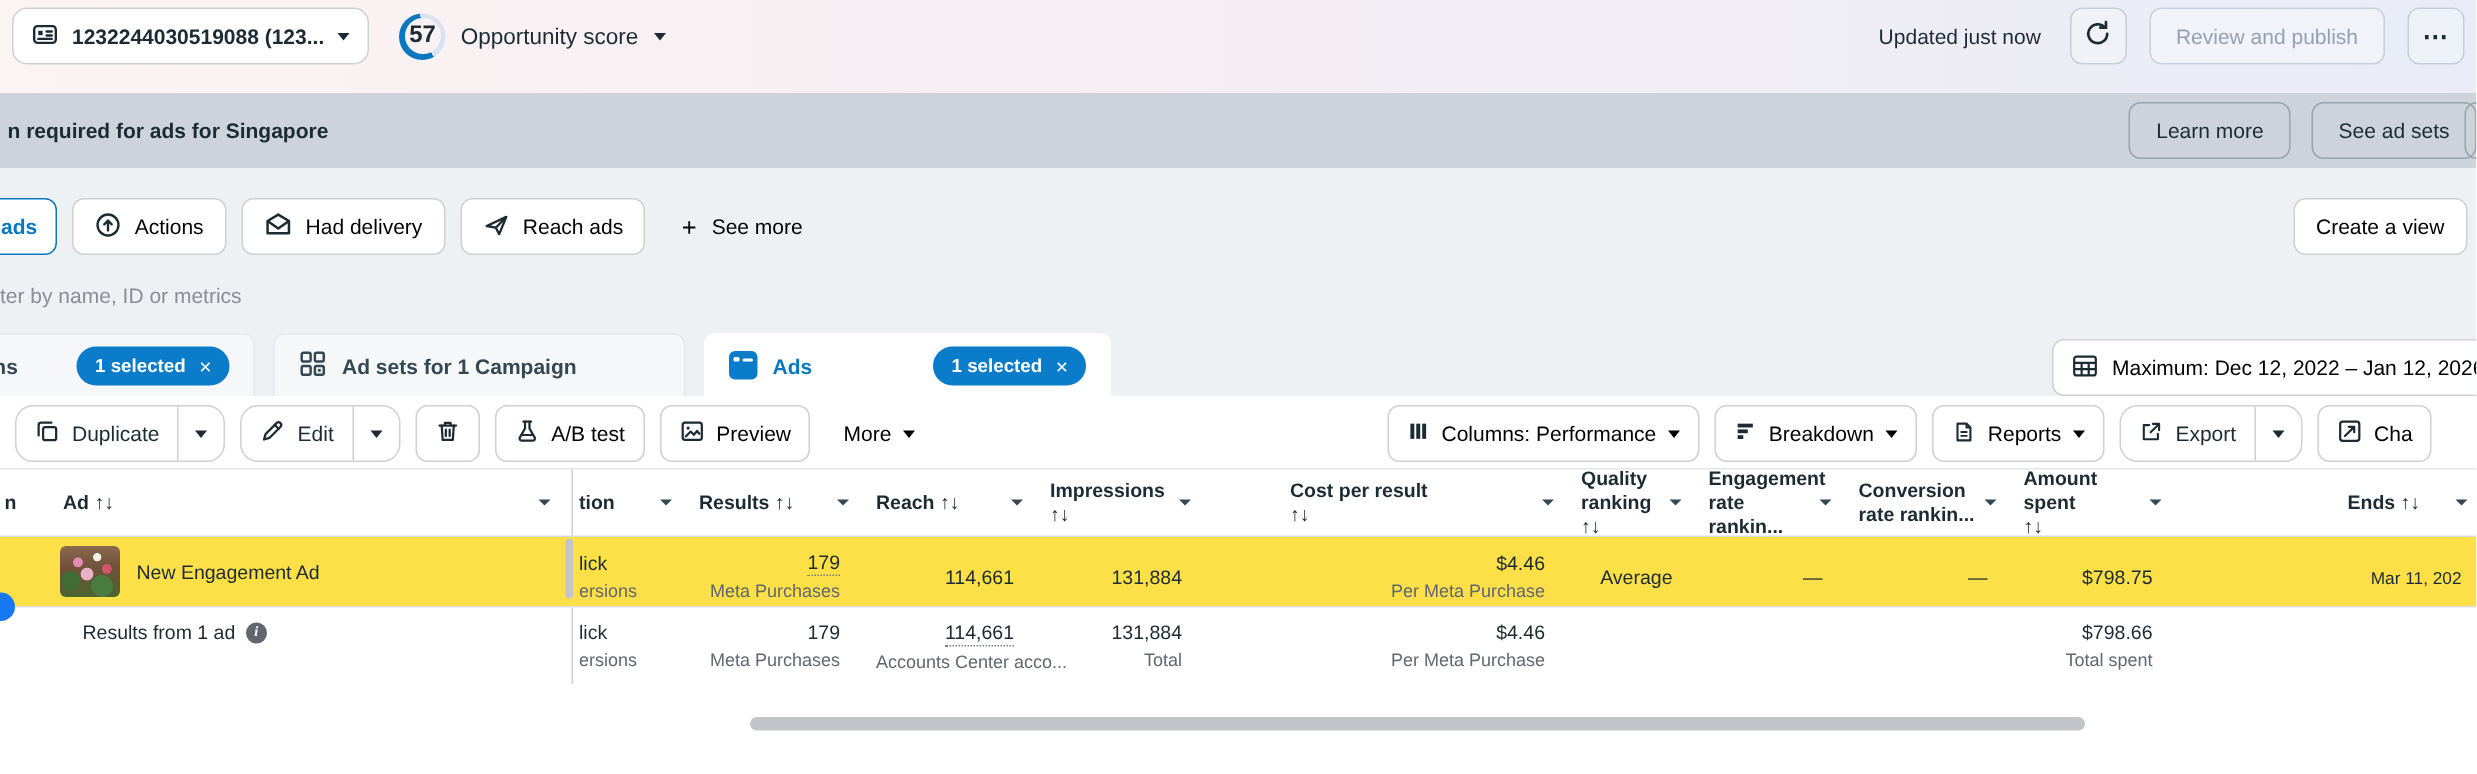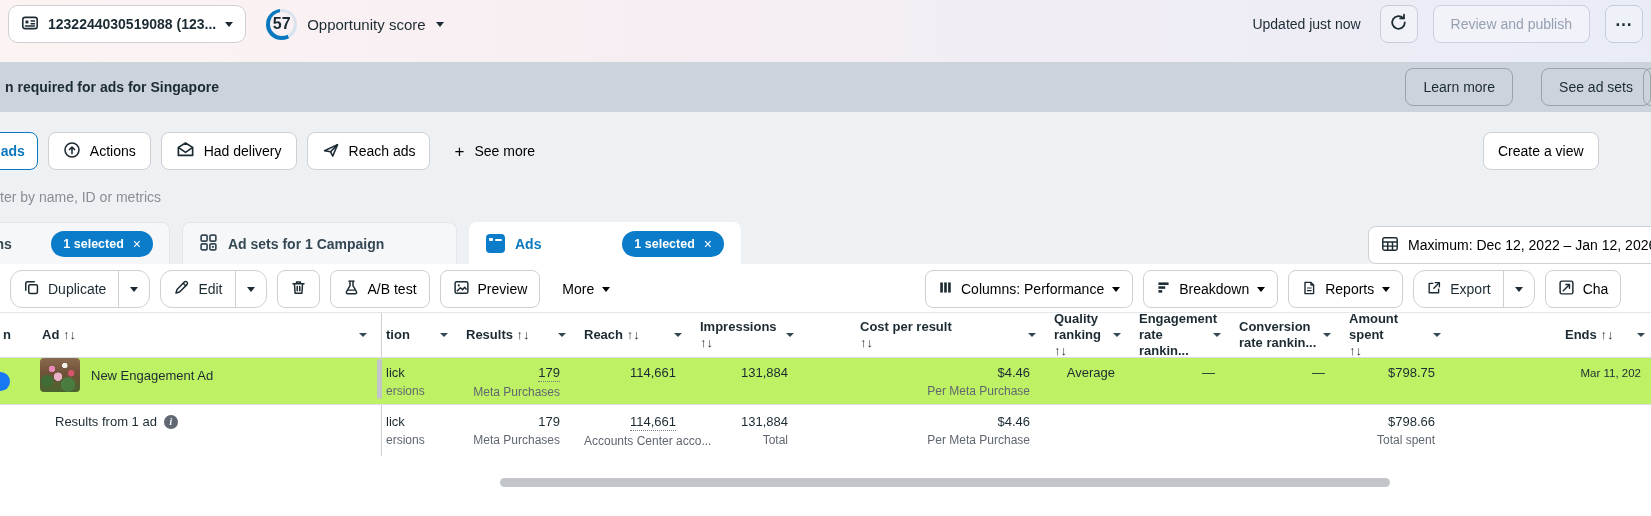--- a/index.html
+++ b/index.html
@@ -28,34 +28,34 @@
     display:flex;align-items:center;justify-content:center}
   .review-btn{height:38px;padding:0 17px;border:1px solid #c9cfdc;border-radius:8px;background:rgba(255,255,255,.35);
     font-size:14px;font-weight:500;color:#97a0b0;display:flex;align-items:center}
   .dots{font-size:17px;font-weight:700;letter-spacing:1px;color:#1c2b33;line-height:1}
 
   
   .banner{position:absolute;top:62px;left:0;right:0;height:50px;background:#ccd3da;
     display:flex;align-items:center;padding:0 0 0 5px}
   .banner-title{font-size:14px;font-weight:700;white-space:nowrap}
   .banner-msg{font-size:14px;color:#273238;margin-left:14px;white-space:nowrap}
-  .banner-btns{margin-left:auto;display:flex;gap:28px;padding-right:0}
+  .banner-btns{margin-left:auto;display:flex;gap:14px;padding-right:0}
   .banner-btn{height:38px;padding:0 17px;border:1px solid #97a3ad;border-radius:8px;background:transparent;
     font-size:14px;font-weight:500;color:#1c2b33;display:flex;align-items:center;white-space:nowrap}
   .banner-extra{position:absolute;left:1643px;top:6px;width:70px;height:38px;border:1px solid #97a3ad;border-radius:8px}
 
   
   .strip{position:absolute;top:112px;left:0;right:0;height:152px;background:#eef1f4}
   .filter-row{position:absolute;top:20px;left:-24px;display:flex;gap:10px;align-items:center}
   .chip{height:38px;background:#fff;border:1px solid #ced0d4;border-radius:8px;display:inline-flex;
     align-items:center;gap:9px;padding:0 14px;font-size:14px;font-weight:500;white-space:nowrap}
   .chip.sel{border-color:#0a78be;color:#0a78be;font-weight:700;padding:0 12px}
   .see-more{border:0;background:none;font-weight:500;gap:10px}
   .plus{font-size:17px;font-weight:400;line-height:1}
-  .create-view{position:absolute;top:20px;left:1483px}
+  .create-view{position:absolute;top:20px;left:1529px}
   .search-txt{position:absolute;top:77px;left:0;font-size:14px;color:#8a8d91;white-space:nowrap}
 
   .tabs-row{position:absolute;top:110px;left:-30px;display:flex;gap:12px;height:42px;align-items:flex-end}
   .tab{height:42px;background:#f6f7f9;border:1px solid #e3e6ea;border-bottom:none;border-radius:8px 8px 0 0;
     display:flex;align-items:center;gap:10px;padding:0 16px;font-size:14px;font-weight:700;color:#344854;white-space:nowrap}
   .tab.activeT{background:#fff;border-color:#fff;color:#0a78be}
   .t1{width:200px}.t2{width:275px}.t3{width:272px}
   .badge{background:#0a7cc9;color:#fff;border-radius:14px;height:26px;display:inline-flex;align-items:center;
     gap:9px;padding:0 12px;font-size:12.5px;font-weight:700;margin-left:auto}
   .badge .x{font-size:14px;font-weight:400;line-height:1}
@@ -83,21 +83,21 @@
   .c4{width:116px}.c5{width:112px}.c6{width:242px}.c7{width:85px}.c8{width:100px}
   .c9{width:110px}.c10{width:110px}.c11{width:204px}
   .thead{height:46px;border-top:1px solid #e4e6ea;border-bottom:1px solid #d8dbe0;font-weight:700;color:#1c2b33}
   .thead .cell{position:relative;display:flex;flex-direction:column;justify-content:center;padding:0 14px 0 12px;line-height:1.25}
   .thead .c0{padding-left:3px;justify-content:center;display:flex;flex-direction:column}
   .thead .c2{padding-left:4px}
   .thead .c6{padding-left:60px}
   .thead .c11{padding-left:118px}
   .hcaret{position:absolute;right:6px;top:50%;margin-top:-2px;color:#344854}
   .c1 .hcaret{right:14px}
-  .row1{height:46px;background:#bef264;align-items:flex-start}
+  .row1{height:46px;background:#fde047;align-items:center}
   .rcell{padding:7px 12px 0;text-align:right;line-height:1.2}
   .lcell{padding:7px 0 0 4px;text-align:left;line-height:1.2}
   .sub{font-size:12px;color:#606770;margin-top:3px;white-space:nowrap}
   .dotted{border-bottom:1px dotted #7a7d81;display:inline-block;line-height:1.15}
   .adcell{display:flex;align-items:center;padding-left:10px;position:relative}
   .toggle{position:absolute;left:-9px;top:14px;width:19px;height:19px;border-radius:50%;background:#1877f2}
   .thumb{width:40px;height:34px;border-radius:4px;margin-right:11px;flex:none;background:
     radial-gradient(circle at 30% 32%, #e989b9 0 3px, transparent 3.5px),
     radial-gradient(circle at 62% 22%, #f3f0e8 0 2.5px, transparent 3px),
     radial-gradient(circle at 78% 45%, #d4566b 0 3px, transparent 3.5px),

